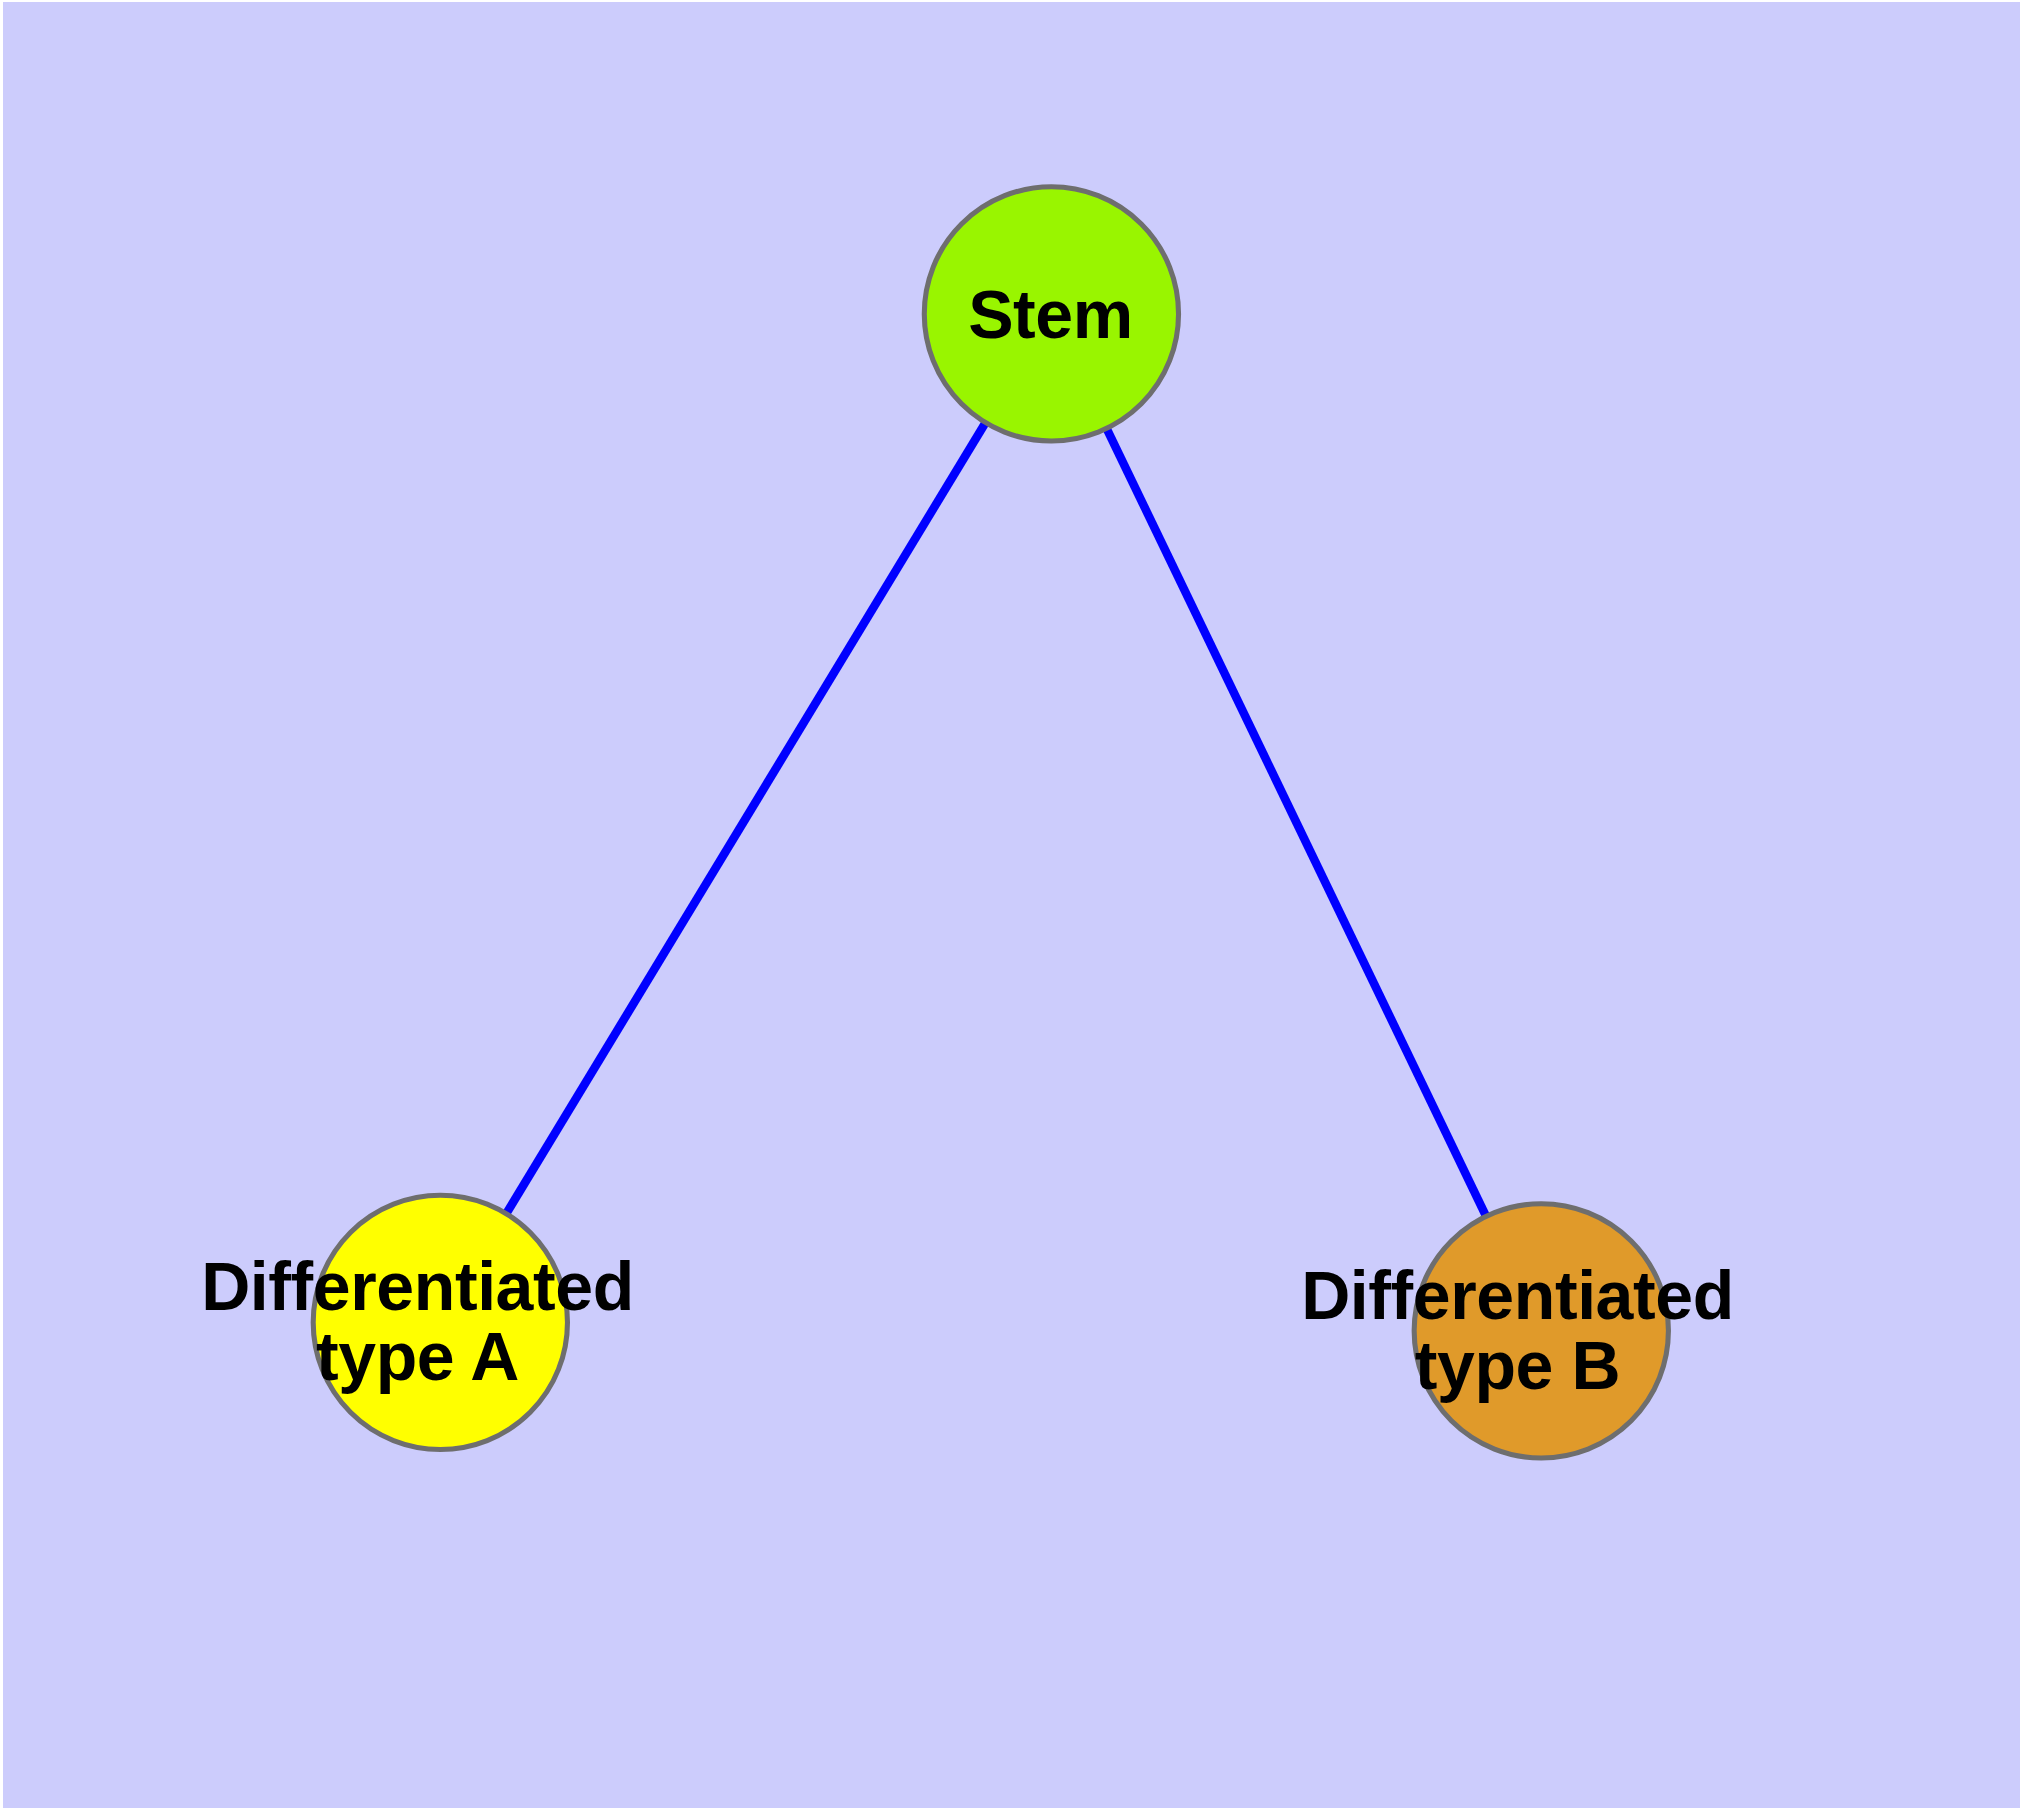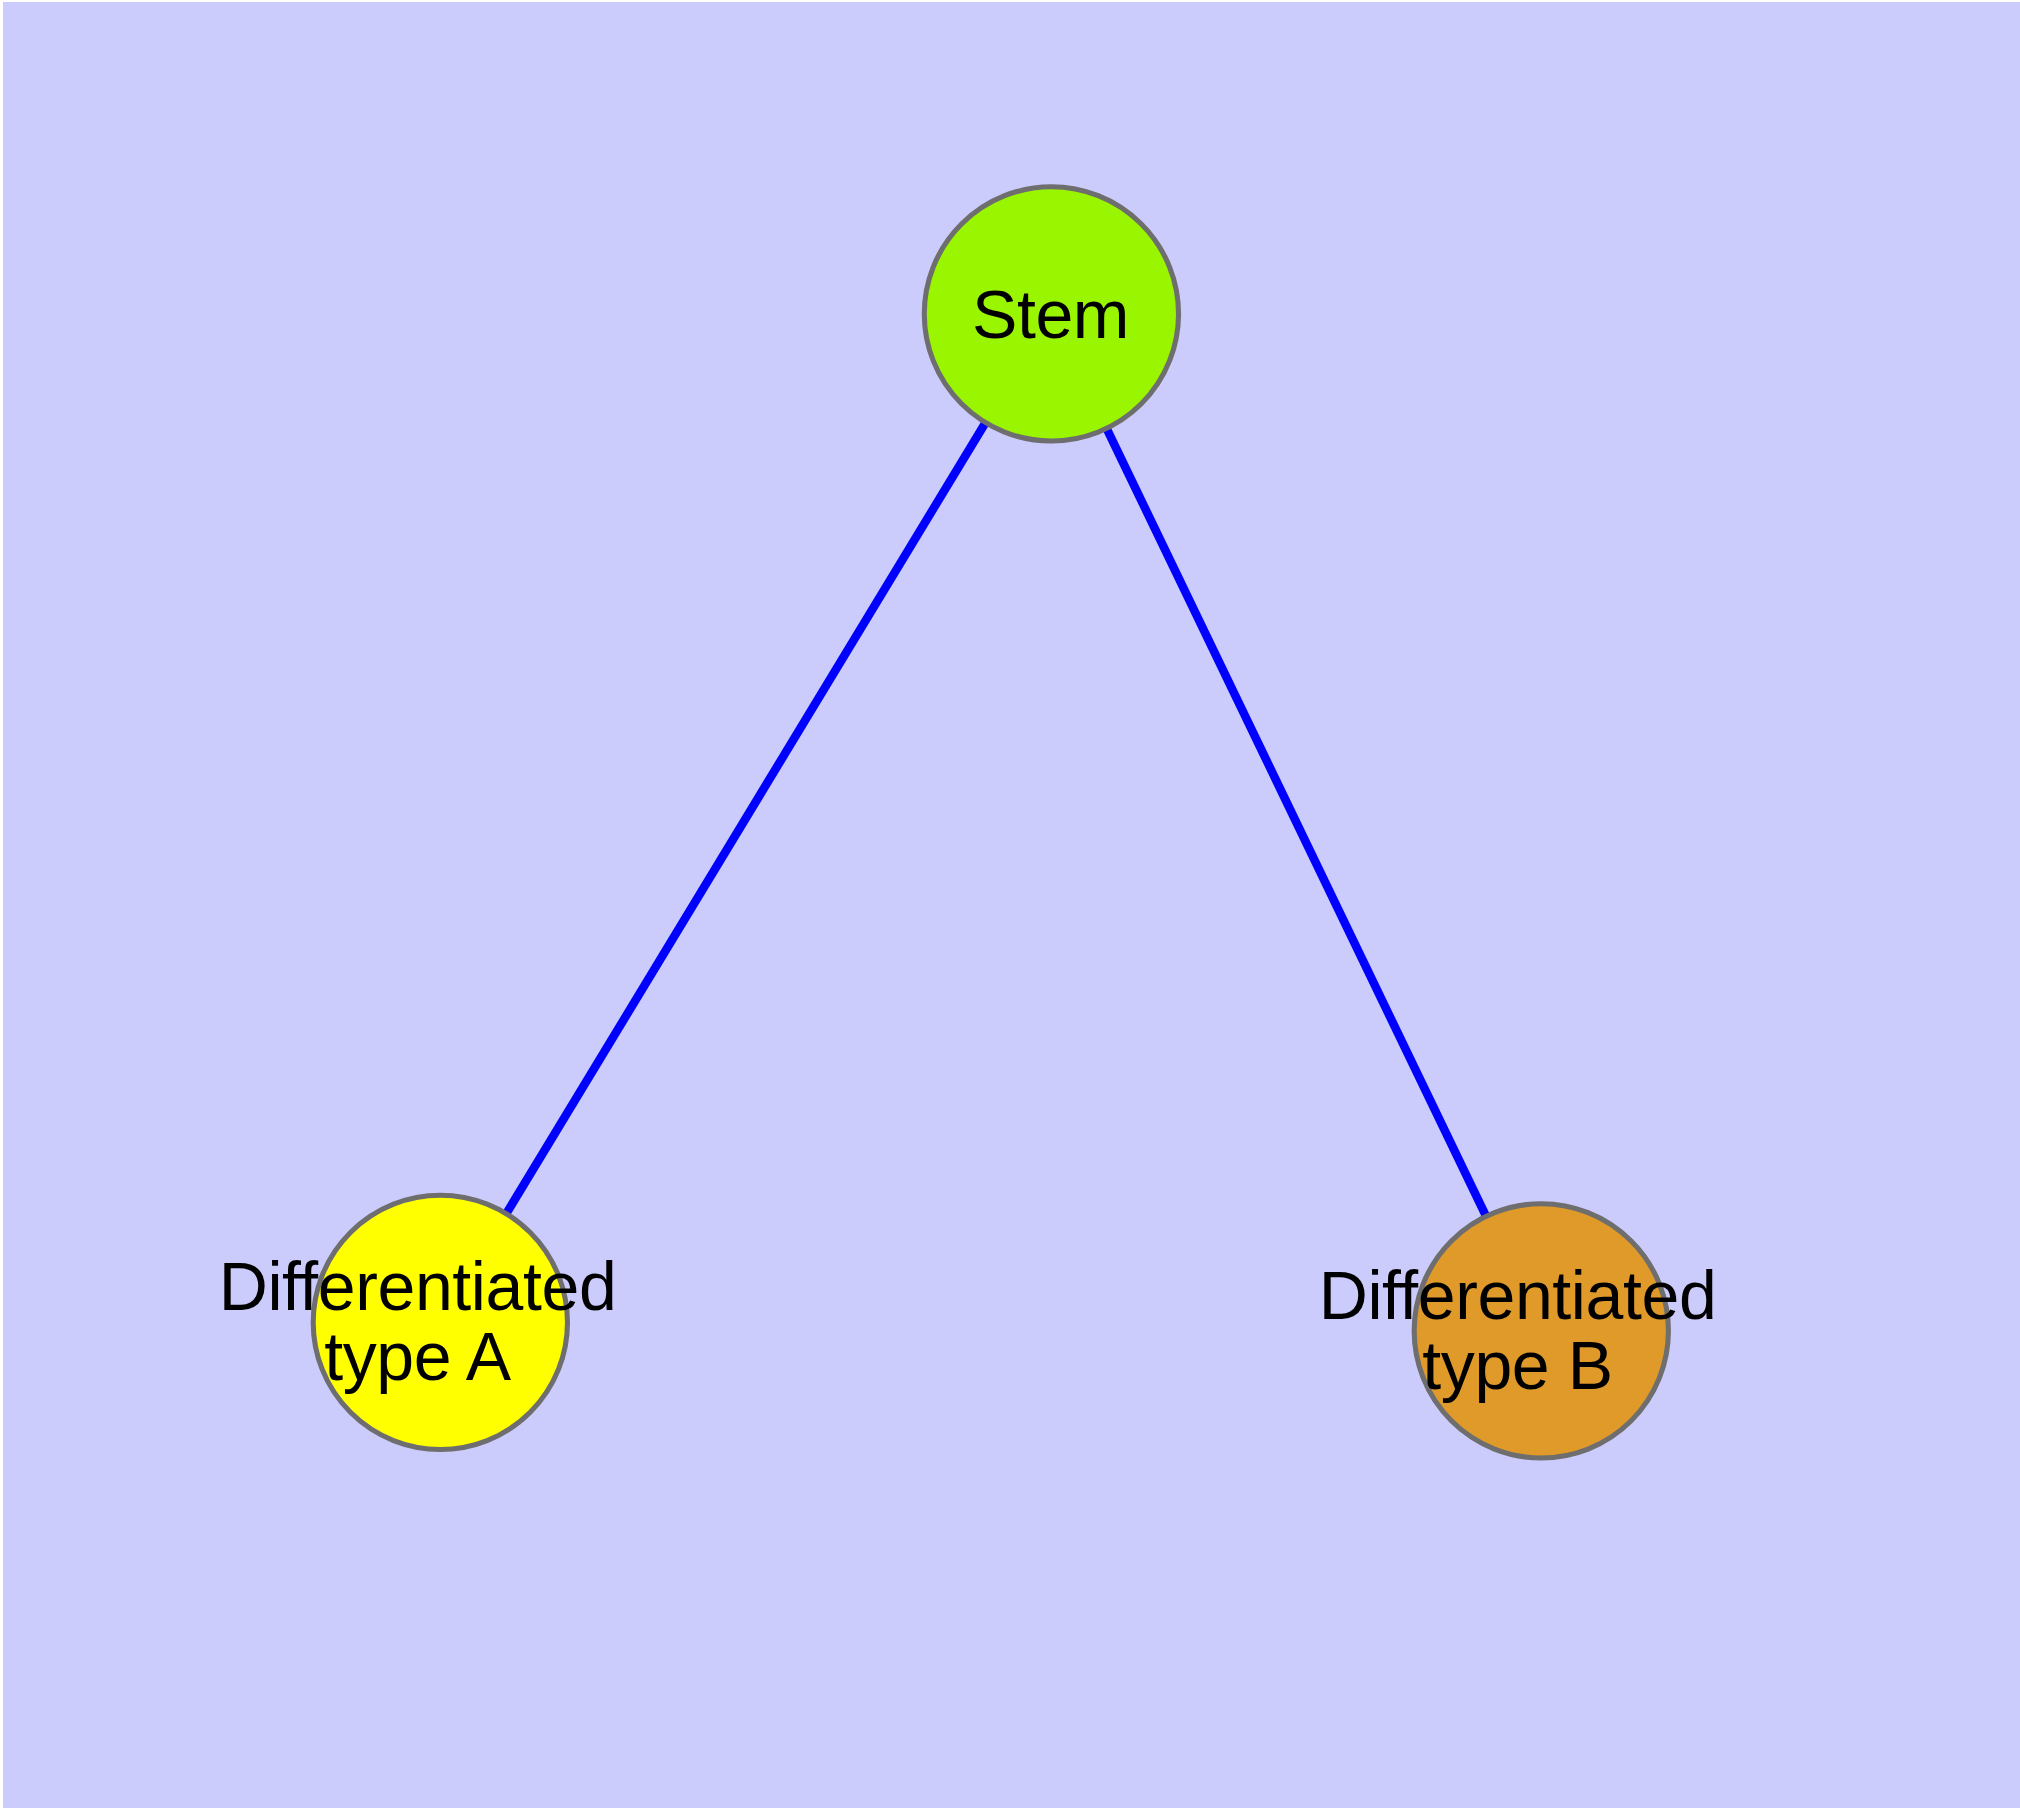--- a/index.html
+++ b/index.html
@@ -36,21 +36,21 @@
     stroke-width: 6;
   }
   .edge-line {
     stroke: #0000ff;
     stroke-width: 10;
     stroke-linecap: butt;
   }
   .node-label {
     position: absolute;
     color: #000000;
-    font-weight: normal;
+    font-weight: bold;
     font-size: 68px;
     line-height: 1.04;
     text-align: center;
     white-space: pre;
     letter-spacing: -0.4px;
     transform: translate(-50%, -50%);
     pointer-events: none;
   }
 </style>
 </head>

